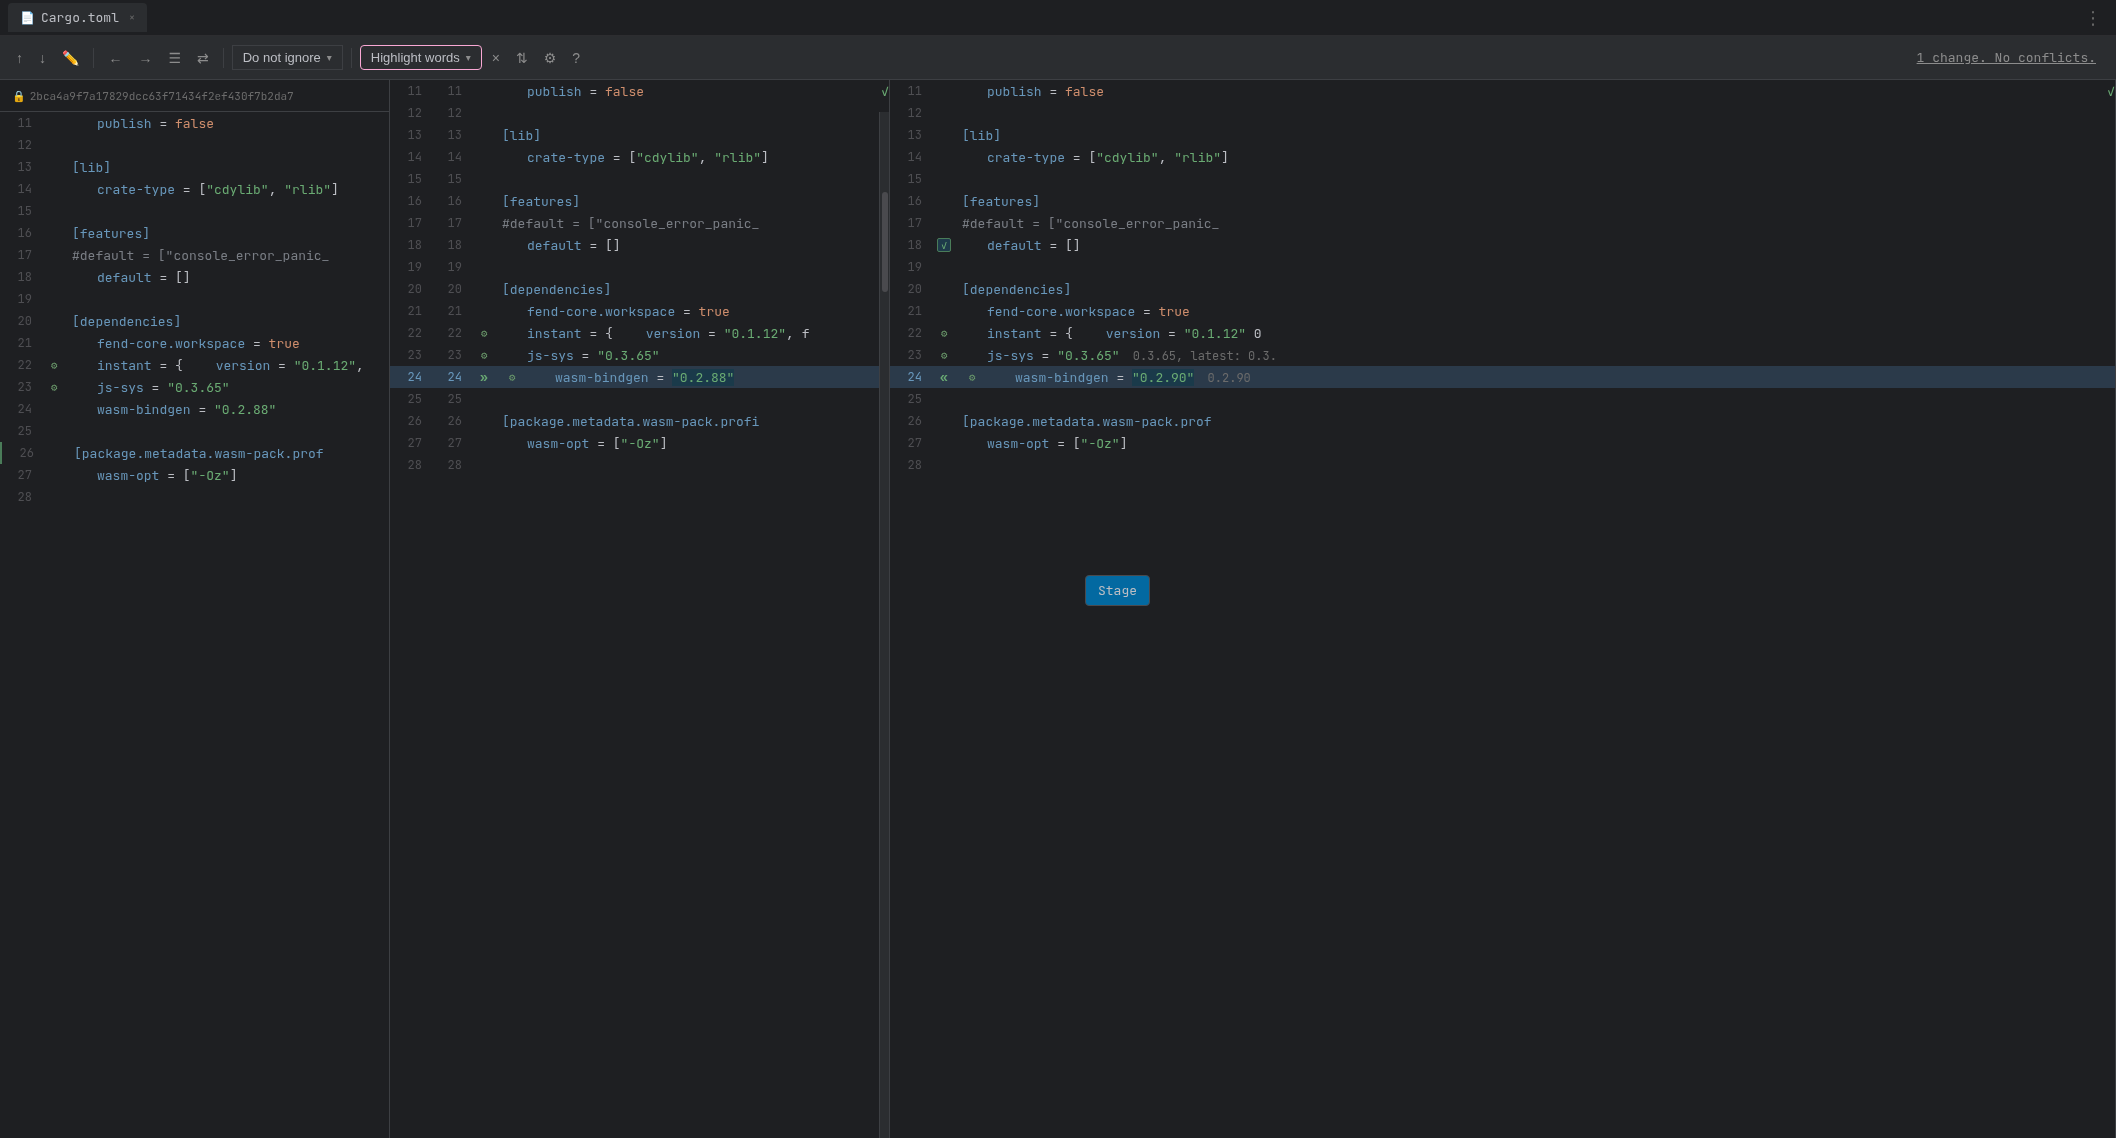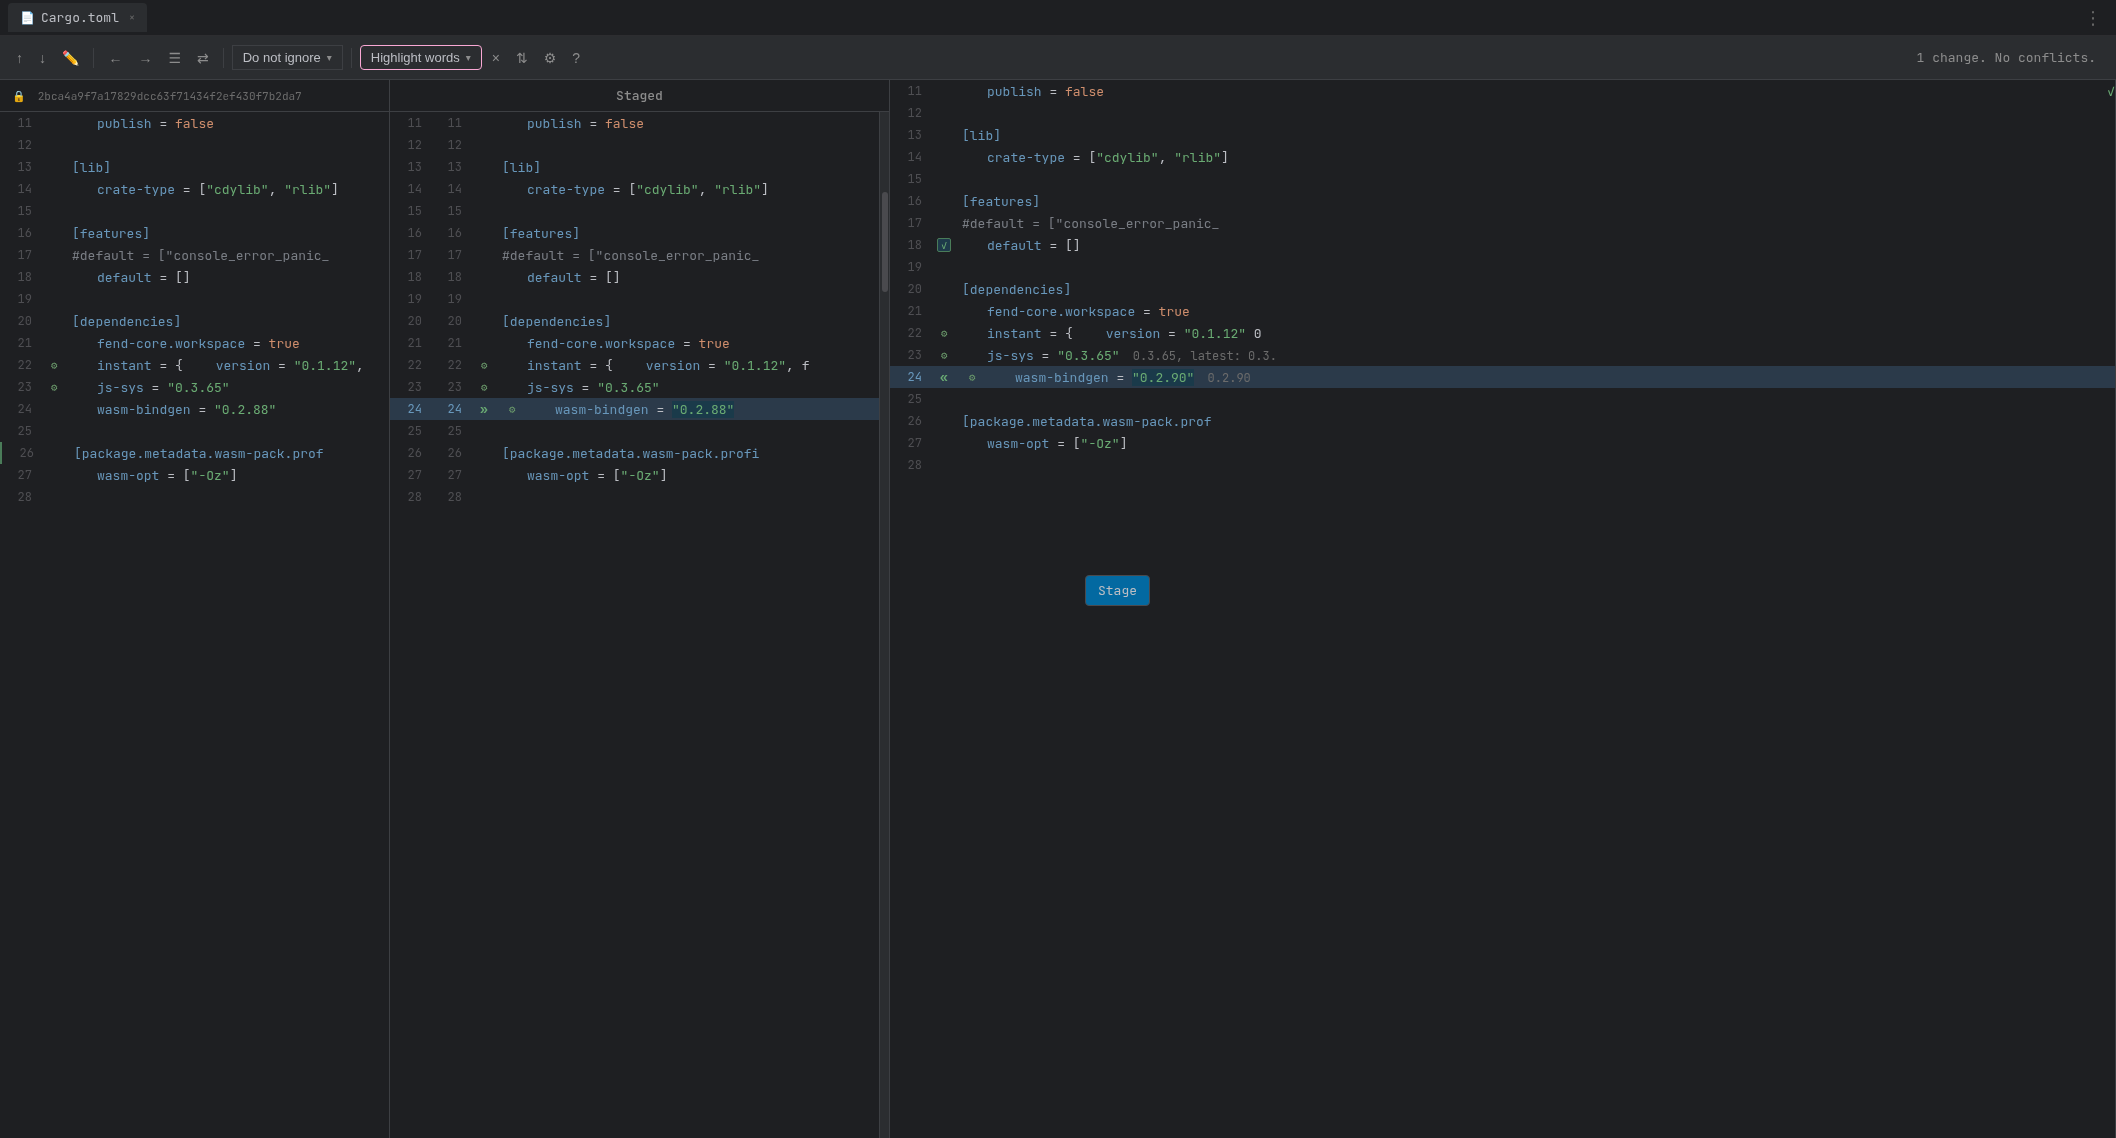--- a/index.html
+++ b/index.html
@@ -90,20 +90,21 @@
       border-radius: 4px;
       cursor: pointer;
       font-size: 13px;
     }
     .highlight-btn .chevron { font-size: 10px; color: #8c8c8c; }
     .toolbar-spacer { flex: 1; }
     .change-status {
       color: #8c8c8c;
       font-size: 13px;
       margin-right: 10px;
+      text-decoration: underline;
     }
     .diff-container {
       display: flex;
       height: calc(1138px - 80px);
       overflow: hidden;
     }
     
     .panel {
       display: flex;
       flex-direction: column;
@@ -285,21 +286,21 @@
   </button>
   <div class="toolbar-spacer"></div>
   <span class="change-status">1 change. No conflicts.</span>
 </div>
 
 <div class="diff-container">
 
   <div class="panel" style="flex: 0 0 390px; max-width: 390px;">
     <div class="panel-header">
       <span class="lock-icon">🔒</span>
-      <span style="margin-left:12px; font-size:11px; color:#6b6b6b;">2bca4a9f7a17829dcc63f71434f2ef430f7b2da7</span>
+      <span style="margin-left:4px; font-size:11px; color:#6b6b6b;">2bca4a9f7a17829dcc63f71434f2ef430f7b2da7</span>
     </div>
     <div class="code-area">
 
       <div class="code-line">
         <span class="line-num">11</span>
         <span class="gutter"></span>
         <span class="code-content"><span class="key">publish</span><span class="eq"> = </span><span class="kw">false</span></span>
       </div>
 
       <div class="code-line">
@@ -404,23 +405,20 @@
 
       <div class="code-line">
         <span class="line-num">28</span>
         <span class="gutter"></span>
         <span class="code-content"></span>
       </div>
     </div>
   </div>
 
   <div class="panel" style="flex: 0 0 500px; max-width: 500px; position:relative;">
-    <div class="panel-header staged-header">
-      <span>Staged</span>
-    </div>
     <div class="code-area">
 
       <div class="code-line">
         <span class="line-num">11</span>
         <span class="line-num">11</span>
         <span class="gutter"></span>
         <span class="code-content"><span class="key">publish</span><span class="eq"> = </span><span class="kw">false</span></span>
         <span style="margin-left:8px; color:#6aab73;">✓</span>
       </div>
 

